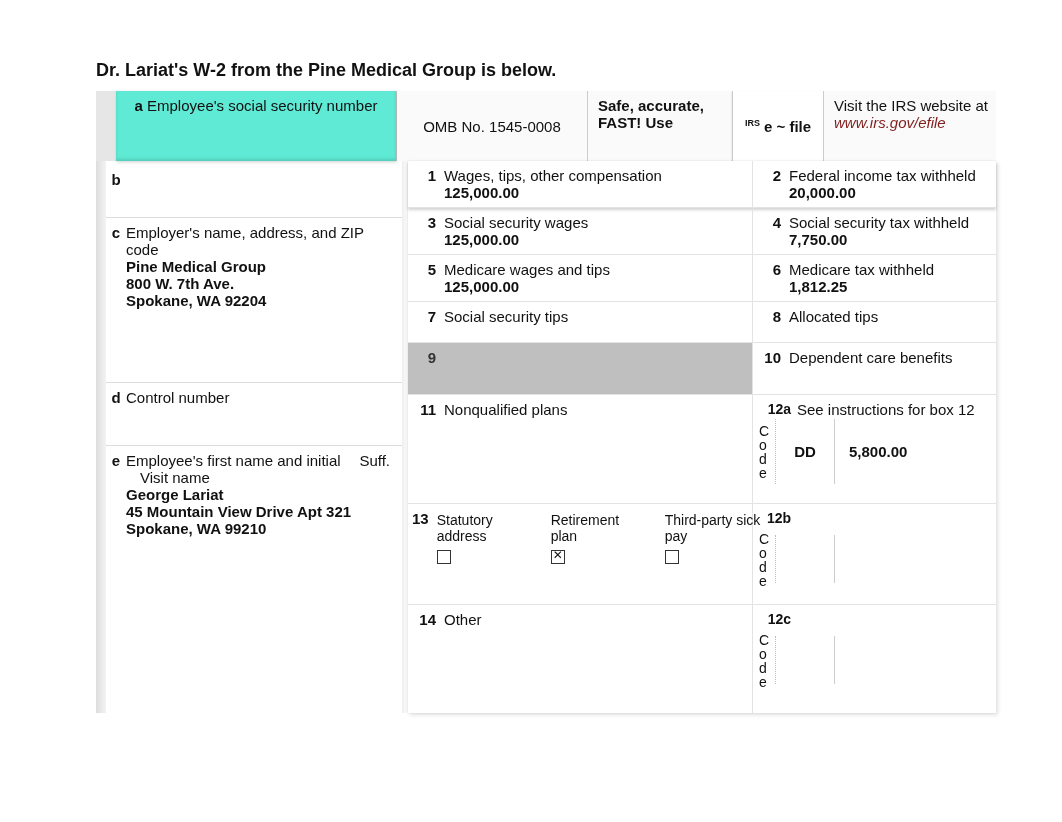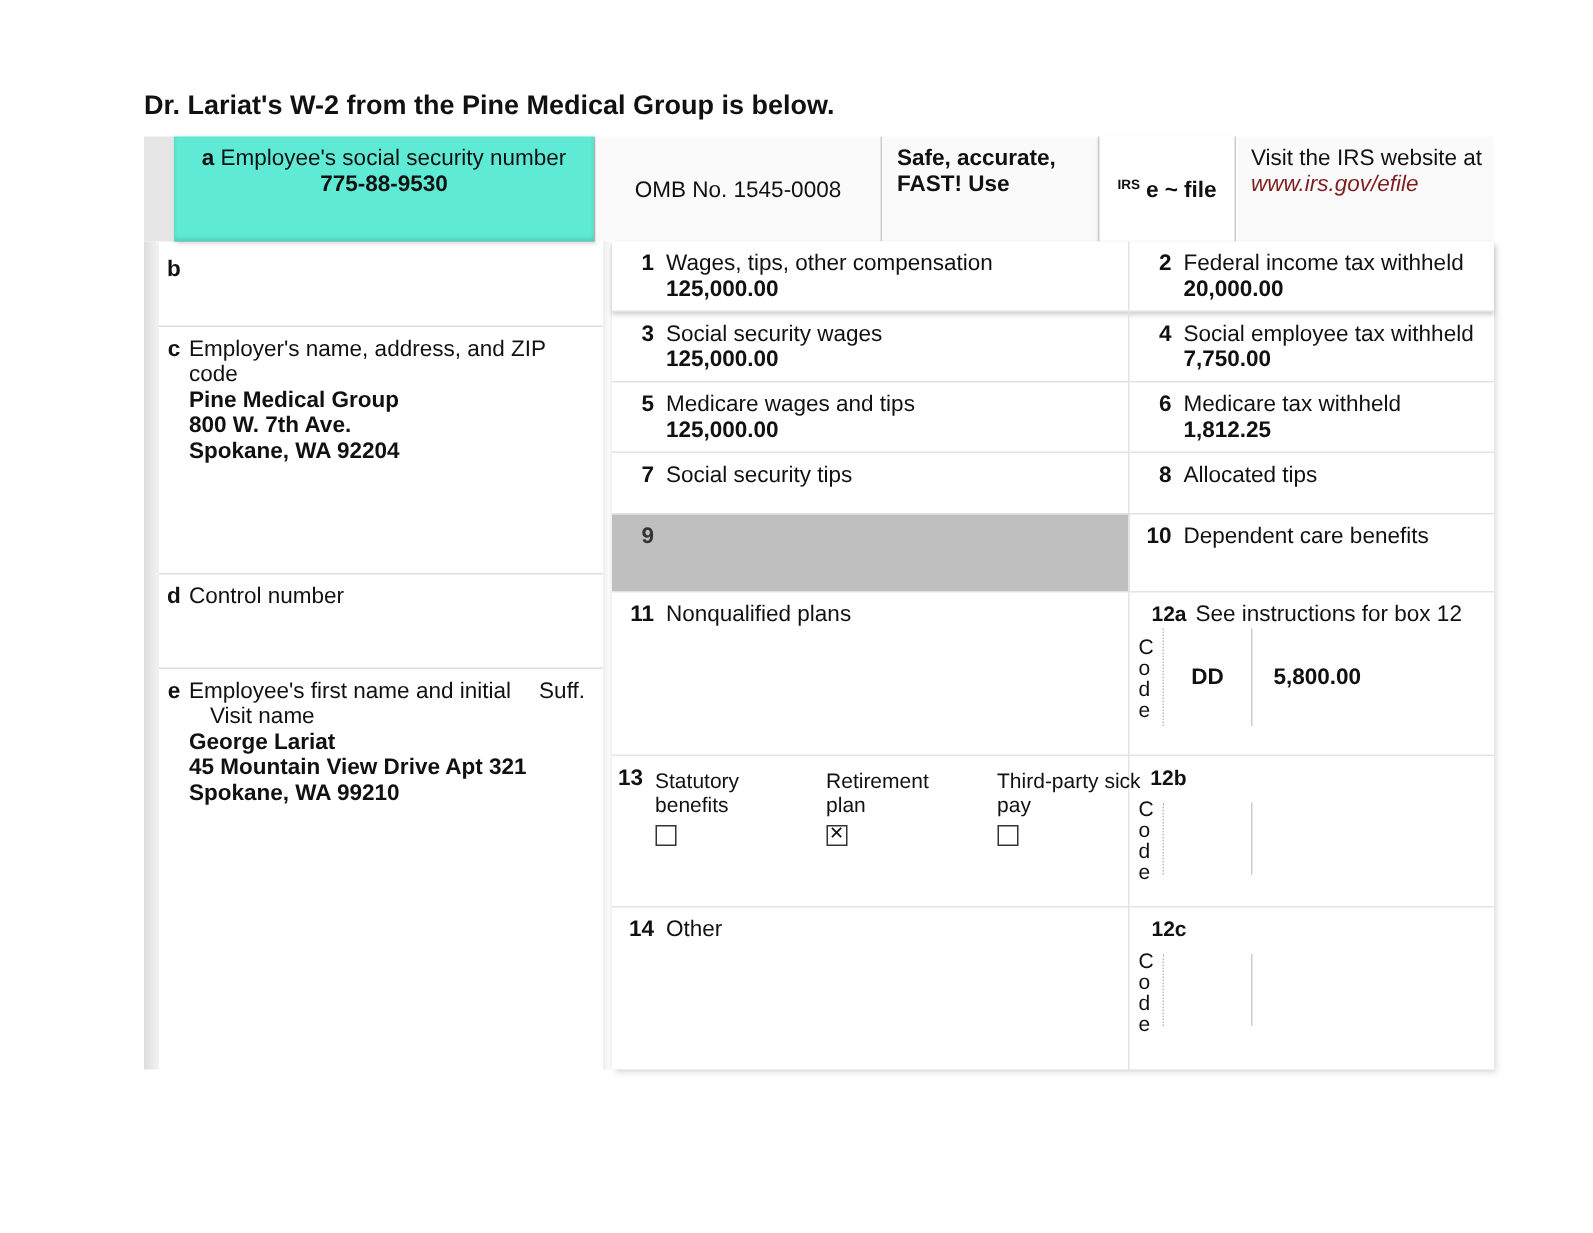--- a/index.html
+++ b/index.html
@@ -254,21 +254,20 @@
   <div class="title">Dr. Lariat's W-2 from the Pine Medical Group is below.</div>
 
   <div class="top-row">
     <div class="top-a">
       <div class="top-a-stub"></div>
       <div class="top-a-body">
         <div>
           <span class="bold">a</span>
           <span>Employee's social security number</span>
         </div>
-        <div class="bold">775-88-9530</div>
       </div>
     </div>
     <div class="top-omb">OMB No. 1545-0008</div>
     <div class="top-safe">
       <div>Safe, accurate,</div>
       <div>FAST! Use</div>
     </div>
     <div class="top-efile">
       <span class="irs">IRS</span>
       <span class="bold">e ~ file</span>
@@ -346,21 +345,21 @@
         <div class="rcell half-l">
           <div class="num">3</div>
           <div class="body">
             <div>Social security wages</div>
             <div class="val">125,000.00</div>
           </div>
         </div>
         <div class="rcell half-r">
           <div class="num">4</div>
           <div class="body">
-            <div>Social employee tax withheld</div>
+            <div>Social security tax withheld</div>
             <div class="val">7,750.00</div>
           </div>
         </div>
       </div>
 
       <div class="rrow">
         <div class="rcell half-l">
           <div class="num">5</div>
           <div class="body">
             <div>Medicare wages and tips</div>
@@ -419,21 +418,21 @@
             <div class="amt-val">5,800.00</div>
           </div>
         </div>
       </div>
 
       <div class="rrow2">
         <div class="c11" style="min-height:100px;">
           <div class="num" style="width:24px;text-align:right;font-weight:bold;padding-right:8px;">13</div>
           <div class="body b13">
             <div class="opt">
-              <div>Statutory benefits</div>
+              <div>Statutory address</div>
               <span class="cbox"></span>
             </div>
             <div class="opt">
               <div>Retirement plan</div>
               <span class="cbox checked"></span>
             </div>
             <div class="opt">
               <div>Third-party sick pay</div>
               <span class="cbox"></span>
             </div>

